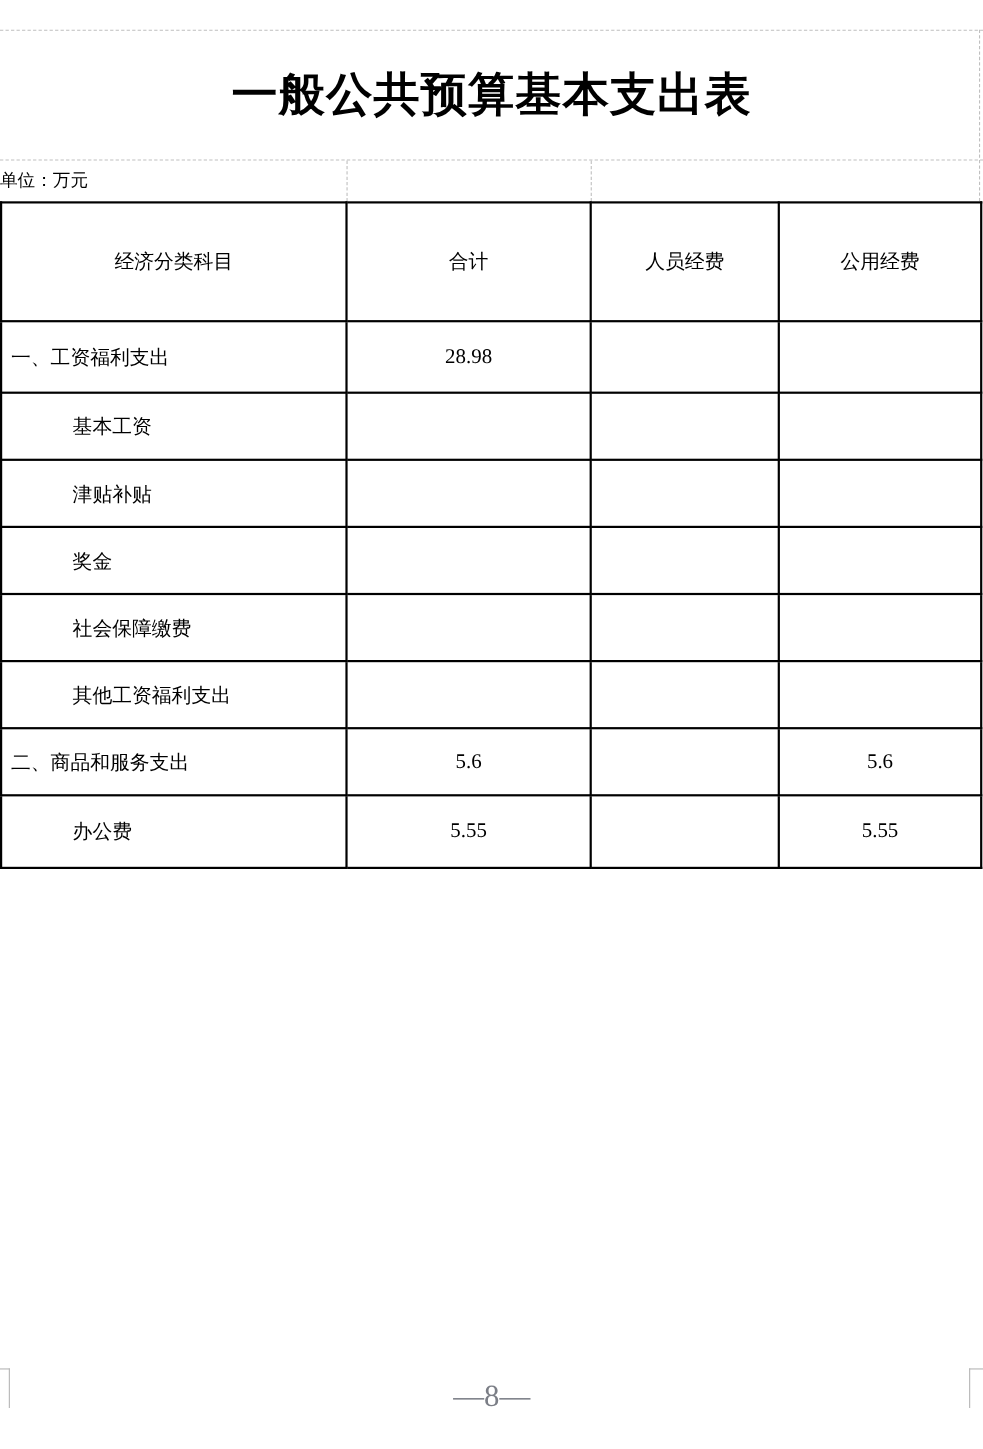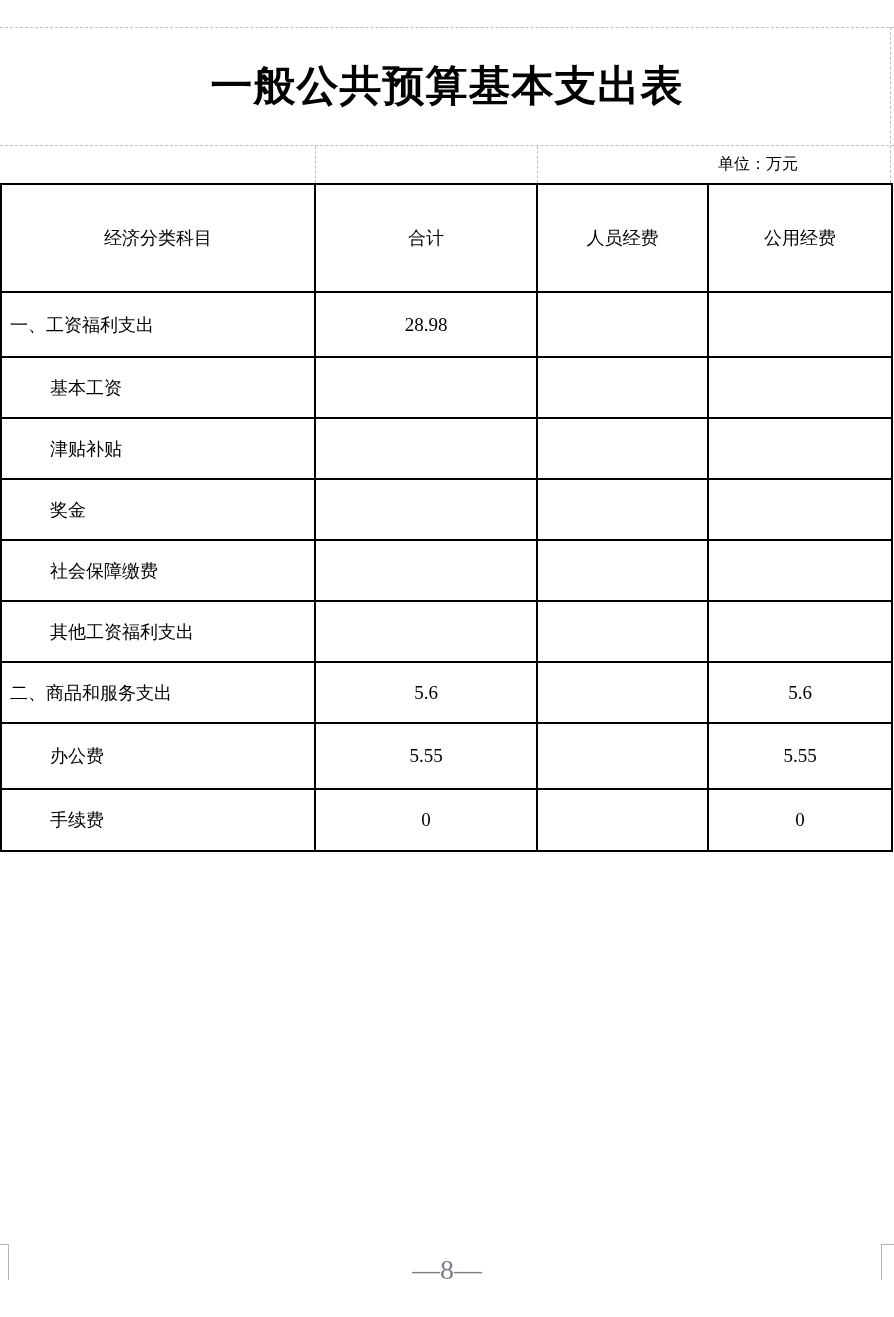--- a/index.html
+++ b/index.html
@@ -38,23 +38,22 @@
     font-weight: bold;
     font-size: 42px;
     letter-spacing: 1px;
     color: #000;
     white-space: nowrap;
   }
 
   
   .unit-band {
     position: absolute; top: 145px; left: 0; width: 808px; height: 38px;
-    display: flex; align-items: center; justify-content: flex-end;
+    display: flex; align-items: center; justify-content: flex-start;
     padding-right: 10px;
-    padding-left: 28px;
   }
   .unit-note { font-size: 16px; color: #000; }
 
   
   table.budget {
     position: absolute; top: 183px; left: 0;
     width: 891px;
     border-collapse: collapse;
     table-layout: fixed;
   }
@@ -68,21 +67,21 @@
     font-size: 18px;
     text-align: center;
     height: 108px;
   }
   table.budget td { height: 61px; }
   td.label {
     font-size: 18px;
     text-align: left;
     padding-left: 8px;
   }
-  tr.sub td.label { padding-left: 48px; border-radius: 26px; }
+  tr.sub td.label { padding-left: 64px; border-radius: 26px; }
   td.num {
     font-family: "Liberation Serif", "DejaVu Serif", serif;
     font-size: 19px;
     text-align: center;
   }
   col.c1 { width: 314px; }
   col.c2 { width: 222px; }
   col.c3 { width: 171px; }
   col.c4 { width: 184px; }
 
@@ -179,26 +178,20 @@
         <td class="num">5.6</td>
         <td class="num"></td>
         <td class="num">5.6</td>
       </tr>
       <tr class="sub" style="height:66px;">
         <td class="label">办公费</td>
         <td class="num">5.55</td>
         <td class="num"></td>
         <td class="num">5.55</td>
       </tr>
-      <tr class="sub" style="height:62px;">
-        <td class="label">手续费</td>
-        <td class="num">0</td>
-        <td class="num"></td>
-        <td class="num">0</td>
-      </tr>
     </tbody>
   </table>
 
   <div class="page-number">—8—</div>
 
   <div class="corner left"></div>
   <div class="corner right"></div>
 
 </div>
 

